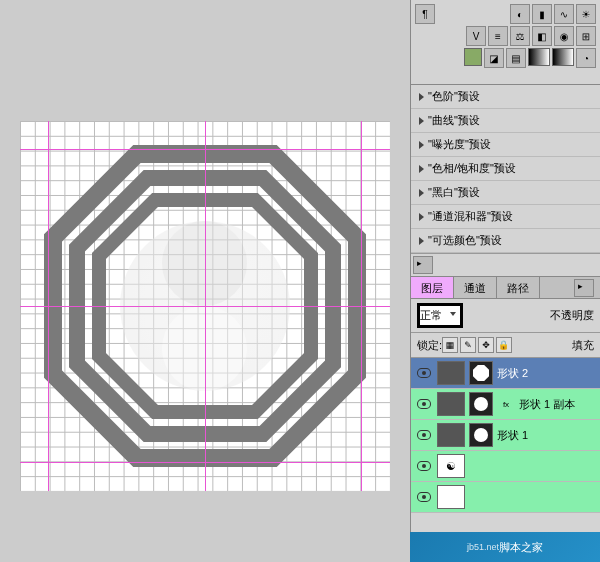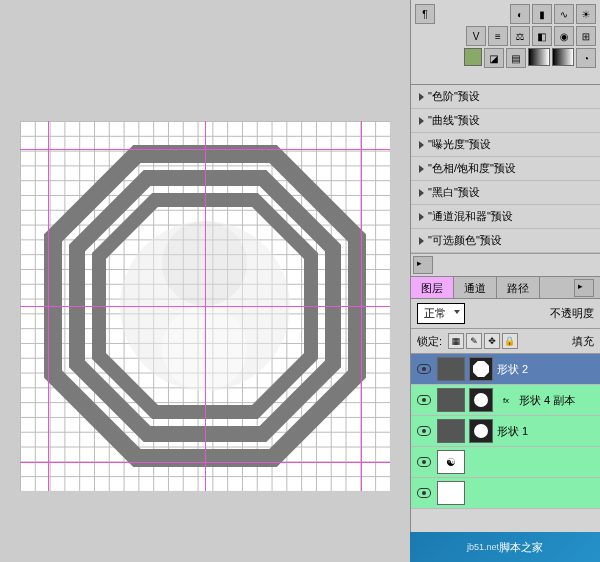--- a/index.html
+++ b/index.html
@@ -19,23 +19,23 @@
 .tool-row{display:flex;gap:2px;flex-wrap:wrap}
 .tool-icon{width:20px;height:20px;background:#c0c0c0;border:1px solid #888;display:flex;align-items:center;justify-content:center;font-size:10px}
 .presets{background:#d4d4d4;border-bottom:1px solid #888}
 .preset-item{padding:4px 8px;border-bottom:1px solid #bbb;display:flex;align-items:center;gap:4px;cursor:pointer}
 .arrow{width:0;height:0;border-top:4px solid transparent;border-bottom:4px solid transparent;border-left:5px solid #444}
 .panel-tabs{display:flex;background:#c0c0c0;border-bottom:1px solid #888;height:22px}
 .tab{padding:4px 10px;border-right:1px solid #888;cursor:pointer}
 .tab.active{background:#f0abfc}
 .tab-spacer{flex:1;display:flex;justify-content:flex-end;align-items:center;padding-right:6px}
 .layer-controls{padding:4px 6px;display:flex;align-items:center;gap:4px;border-bottom:1px solid #999}
-.dropdown{background:white;border:1px solid #000000;padding:2px 18px 2px 6px;position:relative;font-size:11px}
+.dropdown{background:white;border:3px solid #000000;padding:2px 18px 2px 0;position:relative;font-size:11px}
 .dropdown::after{content:"";position:absolute;right:4px;top:6px;width:0;height:0;border-left:3px solid transparent;border-right:3px solid transparent;border-top:4px solid #444}
-.lock-row{padding:4px 6px;border-bottom:1px solid #999;display:flex;align-items:center;gap:6px}
+.lock-row{padding:4px 6px;border-bottom:1px solid #999;display:flex;align-items:center;}
 .lock-icons{display:flex;gap:2px}
 .lock-icon{width:16px;height:16px;border:1px solid #888;background:#e0e0e0;display:flex;align-items:center;justify-content:center;font-size:9px}
 .layers-list{background:#86efac}
 .layer-row{display:flex;align-items:center;padding:3px 4px;border-bottom:1px solid #bbb;gap:4px}
 .layer-row.selected{background:#5b7fb5;color:white}
 .vis-icon{width:18px;height:16px;display:flex;align-items:center;justify-content:center}
 .eye{width:14px;height:10px;border:1px solid #333;border-radius:60% 60% 60% 60%/90% 90% 90% 90%;position:relative}
 .eye::after{content:"";position:absolute;width:4px;height:4px;background:#333;border-radius:50%;left:4px;top:2px}
 .layer-thumb{width:28px;height:24px;background:white;border:1px solid #666;display:flex;align-items:center;justify-content:center}
 .layer-thumb.dark{background:#555}
@@ -181,21 +181,21 @@
     </div>
     <div class="layer-row">
       <div class="vis-icon">
           <div class="eye"></div>
         </div>
       <div class="layer-thumb dark"></div>
       <div class="mask-thumb">
           <div class="circle-mini"></div>
         </div>
       <div class="fx-badge">fx</div>
-      <span class="layer-name">形状 4 副本</span>
+      <span class="layer-name">形状 1 副本</span>
     </div>
     <div class="layer-row">
       <div class="vis-icon">
           <div class="eye"></div>
         </div>
       <div class="layer-thumb dark"></div>
       <div class="mask-thumb">
           <div class="circle-mini"></div>
         </div>
       <span class="layer-name">形状 1</span>

